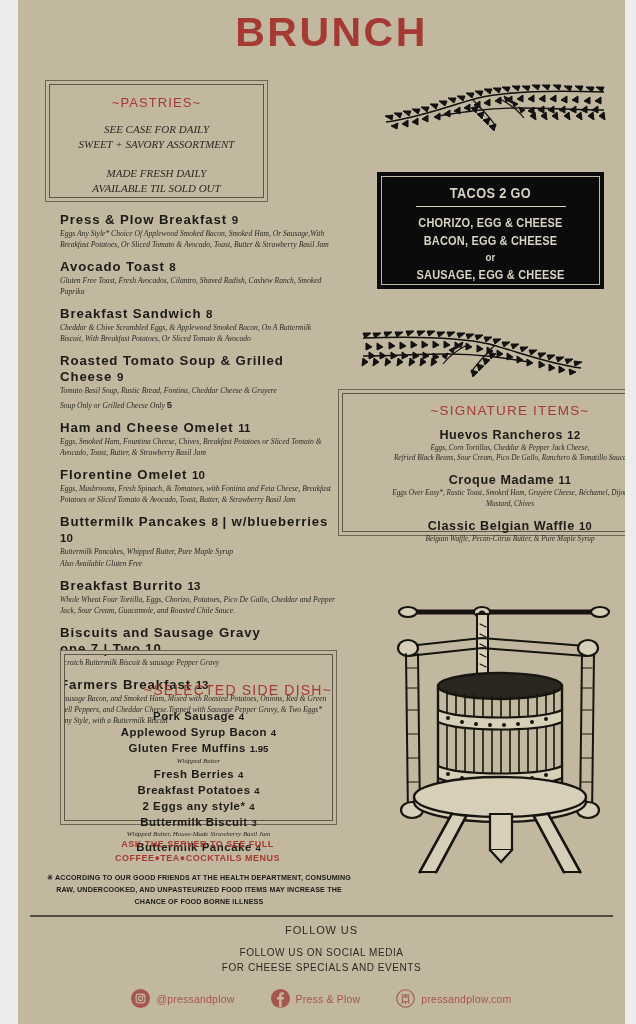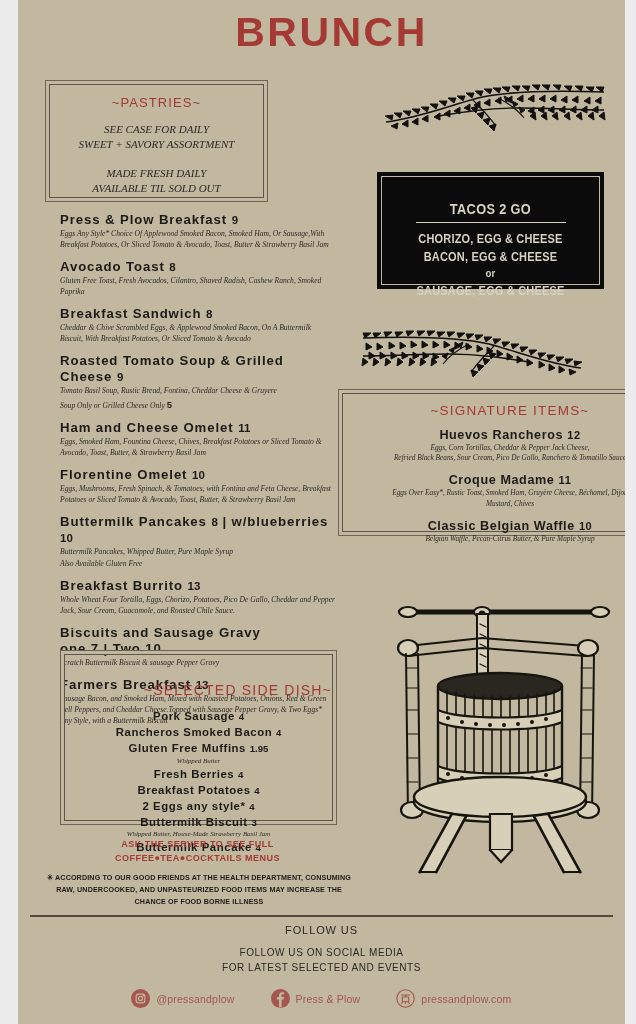--- a/index.html
+++ b/index.html
@@ -94,21 +94,21 @@
   #tacos-box {
     position: absolute;
     left: 359px;
     top: 172px;
     width: 225px;
     height: 115px;
     background: #0b0b0b;
     border: 1.5px solid #0b0b0b;
     box-shadow: inset 0 0 0 3px #0b0b0b, inset 0 0 0 4px #c2b79f, inset 0 0 0 5.5px #0b0b0b;
   }
-  #tacos-box .inner { padding: 28px 14px 0 14px; }
+  #tacos-box .inner { padding: 12px 14px 0 14px; }
   .tacos-title {
     color: #d8d2c3;
     text-align: center;
     font-size: 14.5px;
     font-weight: bold;
     letter-spacing: 0.4px;
     font-family: "Liberation Sans Narrow", "Liberation Sans", sans-serif;
     transform: scaleX(0.88);
   }
   .tacos-rule {
@@ -647,21 +647,21 @@
   </svg>
 
   <div class="fancy-box" id="sides-box">
     <span class="corner tl"></span>
     <span class="corner tr"></span>
     <span class="corner bl"></span>
     <span class="corner br"></span>
     <div class="box-heading">~SELECTED SIDE DISH~</div>
     <div class="sides-list" id="sides-list">
         <div class="side-row"><span>Pork Sausage</span> <span class="price">4</span></div>
-        <div class="side-row"><span>Rancheros Smoked Bacon</span> <span class="price">4</span></div>
+        <div class="side-row"><span>Applewood Syrup Bacon</span> <span class="price">4</span></div>
         <div class="side-row"><span>Gluten Free Muffins</span> <span class="price">1.95</span></div>
         <div class="side-note">Whipped Butter</div>
         <div class="side-row"><span>Fresh Berries</span> <span class="price">4</span></div>
         <div class="side-row"><span>Breakfast Potatoes</span> <span class="price">4</span></div>
         <div class="side-row"><span>2 Eggs any style*</span> <span class="price">4</span></div>
         <div class="side-row"><span>Buttermilk Biscuit</span> <span class="price">3</span></div>
         <div class="side-note">Whipped Butter, House-Made Strawberry Basil Jam</div>
         <div class="side-row"><span>Buttermilk Pancake</span> <span class="price">4</span></div>
       </div>
   </div>
@@ -675,21 +675,21 @@
     <div>✳ ACCORDING TO OUR GOOD FRIENDS AT THE HEALTH DEPARTMENT, CONSUMING</div>
     <div>RAW, UNDERCOOKED, AND UNPASTEURIZED FOOD ITEMS MAY INCREASE THE</div>
     <div>CHANCE OF FOOD BORNE ILLNESS</div>
   </div>
 
   <div id="footer-rule"></div>
   <div id="footer">
     <div class="follow-title">FOLLOW US</div>
     <div class="follow-sub">
       <div>FOLLOW US ON SOCIAL MEDIA</div>
-      <div>FOR LATEST SELECTED AND EVENTS</div>
+      <div>FOR CHEESE SPECIALS AND EVENTS</div>
     </div>
     <div class="social-row" id="social-row">
         <div class="social-item">
           <span>
             <svg class="social-icon" viewBox="0 0 24 24">
               <circle cx="12" cy="12" r="12" fill="#a4564f"></circle>
               <rect x="6.5" y="6.5" width="11" height="11" rx="3" fill="none" stroke="#c2b79f" stroke-width="1.5"></rect>
               <circle cx="12" cy="12" r="2.6" fill="none" stroke="#c2b79f" stroke-width="1.5"></circle>
               <circle cx="15.6" cy="8.6" r="1" fill="#c2b79f"></circle>
             </svg>

